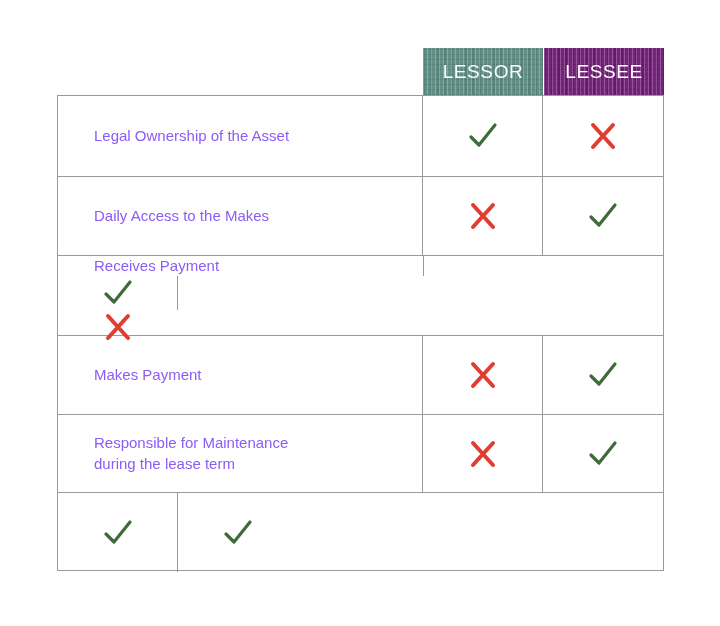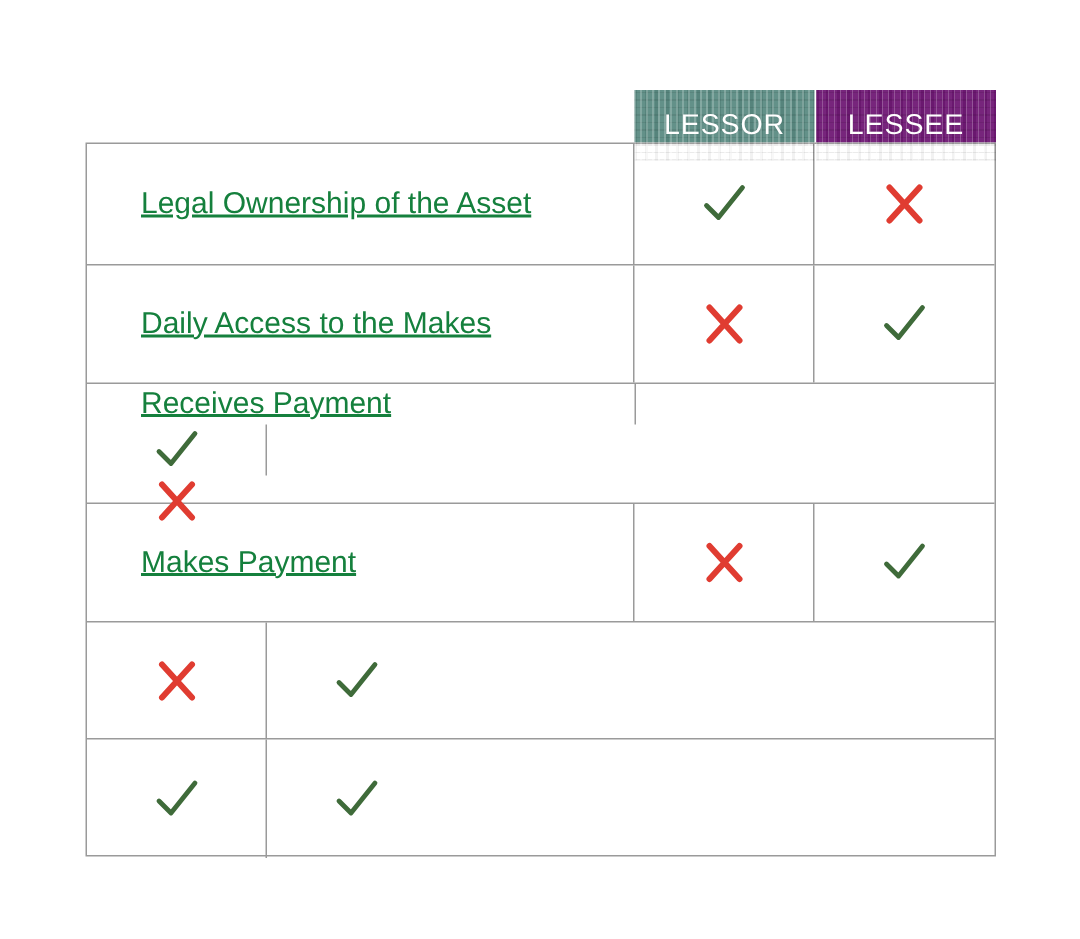--- a/index.html
+++ b/index.html
@@ -20,21 +20,21 @@
     left: 57px;
     top: 48px;
     width: 607px;
     height: 523px;
   }
 
   
   .header-row {
     position: absolute;
     left: 0;
-    top: 12px;
+    top: 0;
     height: 47px;
     width: 100%;
   }
   .header-cell {
     position: absolute;
     top: 0;
     height: 47px;
     display: flex;
     align-items: center;
     justify-content: center;
@@ -106,25 +106,24 @@
 
   .cell-label {
     width: 366px;
     box-sizing: border-box;
     border-right: 1px solid #9a9a9a;
     display: flex;
     align-items: center;
     padding: 0 14px 0 36px;
   }
   .cell-label span {
-    font-size: 20px;
+    font-size: 15px;
     line-height: 1.35;
-    color: #15803d;
+    color: #8b5cf6;
     font-weight: 400;
-    text-decoration: underline;
   }
   .cell-mark {
     width: 120px;
     box-sizing: border-box;
     border-right: 1px solid #9a9a9a;
     display: flex;
     align-items: center;
     justify-content: center;
   }
   .cell-mark:last-child { border-right: none; }
@@ -227,20 +226,23 @@
         </div>
         <div class="cell-mark">
           <span class="mark">
             <svg width="34" height="34" viewBox="0 0 34 34">
               <path d="M5 18 L13 26 L29 6" fill="none" stroke="#3f6b3a" stroke-width="3.2" stroke-linecap="round" stroke-linejoin="round"></path>
             </svg>
           </span>
         </div>
       </div>
       <div class="trow h-78">
+        <div class="cell-label">
+          <span>Responsible for Maintenance<br>during the lease term</span>
+        </div>
         <div class="cell-mark">
           <span class="mark">
             <svg width="34" height="34" viewBox="0 0 34 34">
               <path d="M7 6 L27 28 M27 6 L7 28" fill="none" stroke="#e03c31" stroke-width="4" stroke-linecap="round"></path>
             </svg>
           </span>
         </div>
         <div class="cell-mark">
           <span class="mark">
             <svg width="34" height="34" viewBox="0 0 34 34">

